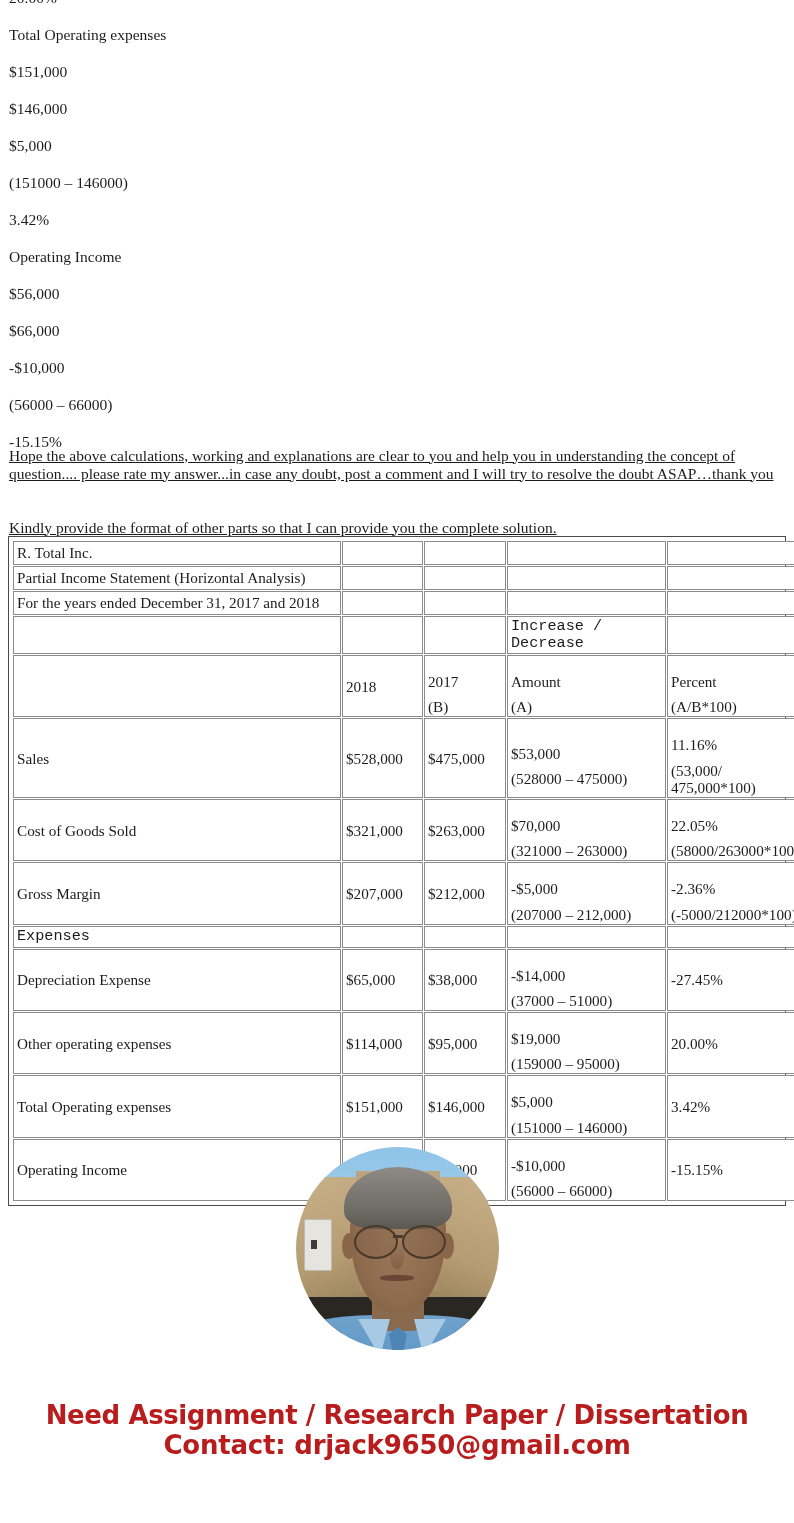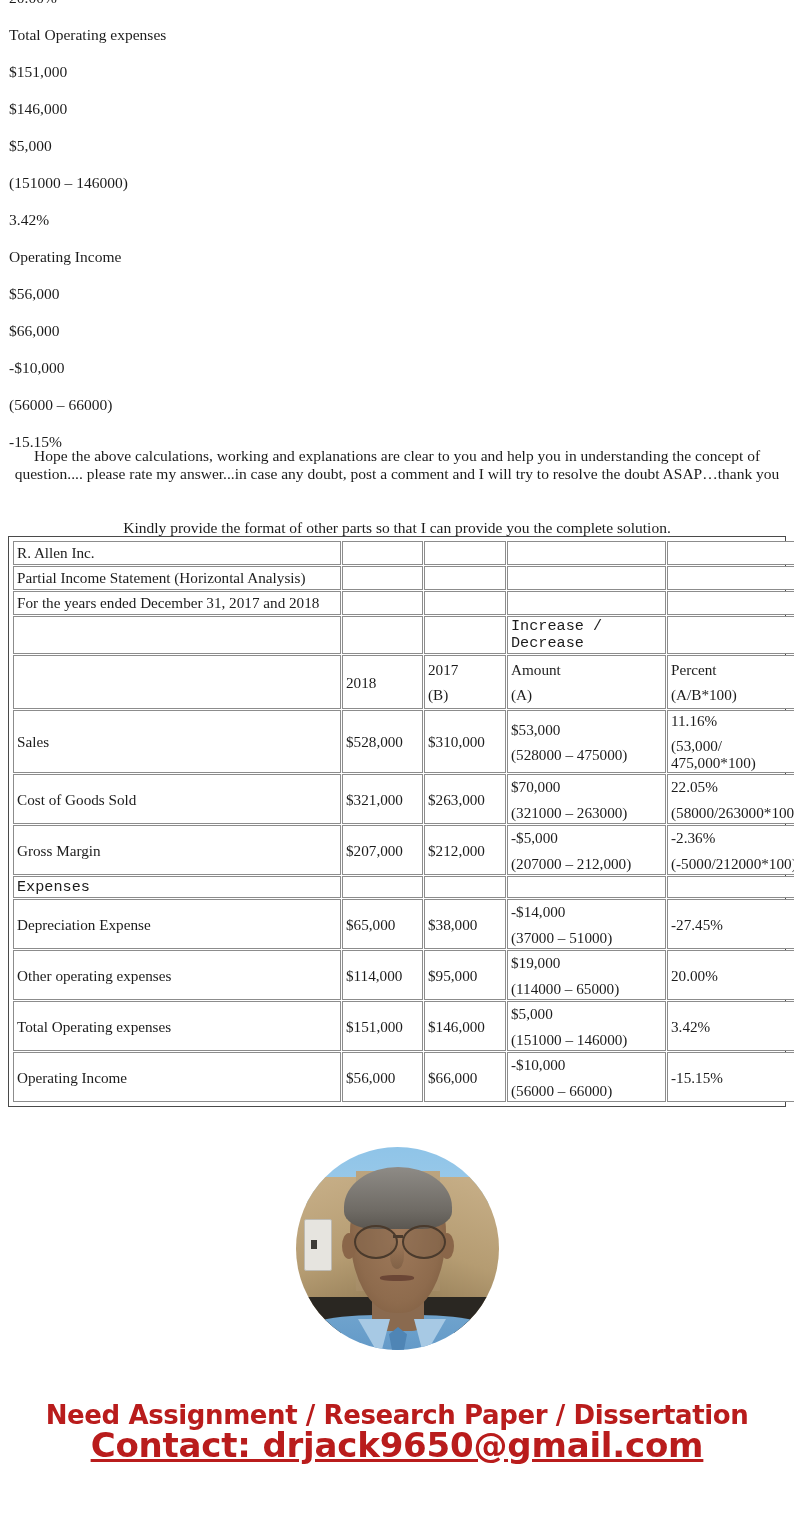--- a/index.html
+++ b/index.html
@@ -34,21 +34,22 @@
 
   
   .para {
     position: absolute;
     left: 9px;
     width: 776px;
     font-family: "Liberation Serif", "DejaVu Serif", serif;
     font-size: 15.5px;
     line-height: 18.1px;
     color: #1c1c1c;
-    text-align: center;
+    text-align: left;
+    text-decoration: underline;
   }
   #para-hope { top: 431px; }
   #para-kindly { top: 503px; }
 
   
   #income-table-wrap {
     position: absolute;
     left: 8px;
     top: 536px;
     width: 778px;
@@ -73,21 +74,21 @@
     line-height: 1.12;
     background: #fff;
     overflow: hidden;
   }
   td.noborder { border: none; }
   td.c-2018   { width: 73px; }
   td.c-2017   { width: 74px; }
   td.c-amt    { width: 151px; }
   td.c-pct    { width: 149px; }
   td.hdr-title { width: 320px; height: 20px; }
-  .cellline { display: block; }
+  .cellline { display: block; margin-top: 16px; }
   .cellline + .cellline { margin-top: 0.55em; }
   td.tall { height: 50px; vertical-align: middle; }
   td.tall2 { height: 46px; vertical-align: middle; }
   td.thin { height: 18px; font-family: Liberation Mono, monospace; }
   td.vtop { vertical-align: top; }
 
   
   #avatar {
     position: absolute;
     left: 296px;
@@ -200,24 +201,23 @@
     font-family: "DejaVu Sans", "Liberation Sans", sans-serif;
     font-weight: bold;
     color: #b91c1c;
   }
   #promo .promo-line1 {
     font-size: 26px;
     line-height: 30px;
     letter-spacing: -0.4px;
   }
   #promo .promo-line2 {
-    font-size: 34px;
+    font-size: 26px;
     line-height: 31px;
     letter-spacing: -0.2px;
-    text-decoration: underline;
   }
 </style>
 </head>
 <body>
 
 <div id="answer-lines">
   <div class="ans-line">20.00%</div>
   <div class="ans-line">Total Operating expenses</div>
   <div class="ans-line">$151,000</div>
   <div class="ans-line">$146,000</div>
@@ -232,21 +232,21 @@
   <div class="ans-line">-15.15%</div>
 </div>
 
 <p class="para" id="para-hope">Hope the above calculations, working and explanations are clear to you and help you in understanding the concept of question.... please rate my answer...in case any doubt, post a comment and I will try to resolve the doubt ASAP…thank you</p>
 <p class="para" id="para-kindly">Kindly provide the format of other parts so that I can provide you the complete solution.</p>
 
 <div id="income-table-wrap">
   <table class="fin">
     <tbody>
       <tr>
-        <td class="hdr-title">R. Allen Inc.</td>
+        <td class="hdr-title">R. Total Inc.</td>
         <td class="noborder c-2018"></td>
         <td class="noborder c-2017"></td>
         <td class="noborder c-amt"></td>
         <td class="noborder c-pct"></td>
       </tr>
       <tr>
         <td class="hdr-title">Partial Income Statement (Horizontal Analysis)</td>
         <td class="noborder"></td>
         <td class="noborder"></td>
         <td class="noborder"></td>
@@ -281,21 +281,21 @@
         </td>
         <td class="tall vtop">
           <span class="cellline">Percent</span>
           <span class="cellline">(A/B*100)</span>
         </td>
       </tr>
 
       <tr>
         <td class="tall2">Sales</td>
         <td class="tall2">$528,000</td>
-        <td class="tall2">$310,000</td>
+        <td class="tall2">$475,000</td>
         <td class="tall2 vtop">
           <span class="cellline">$53,000</span>
           <span class="cellline">(528000 – 475000)</span>
         </td>
         <td class="tall2 vtop">
           <span class="cellline">11.16%</span>
           <span class="cellline">(53,000/</span>
           <span style="display:block">475,000*100)</span>
         </td>
       </tr>
@@ -346,21 +346,21 @@
         </td>
         <td class="tall2">-27.45%</td>
       </tr>
 
       <tr>
         <td class="tall2">Other operating expenses</td>
         <td class="tall2">$114,000</td>
         <td class="tall2">$95,000</td>
         <td class="tall2 vtop">
           <span class="cellline">$19,000</span>
-          <span class="cellline">(114000 – 65000)</span>
+          <span class="cellline">(159000 – 95000)</span>
         </td>
         <td class="tall2">20.00%</td>
       </tr>
 
       <tr>
         <td class="tall2">Total Operating expenses</td>
         <td class="tall2">$151,000</td>
         <td class="tall2">$146,000</td>
         <td class="tall2 vtop">
           <span class="cellline">$5,000</span>

